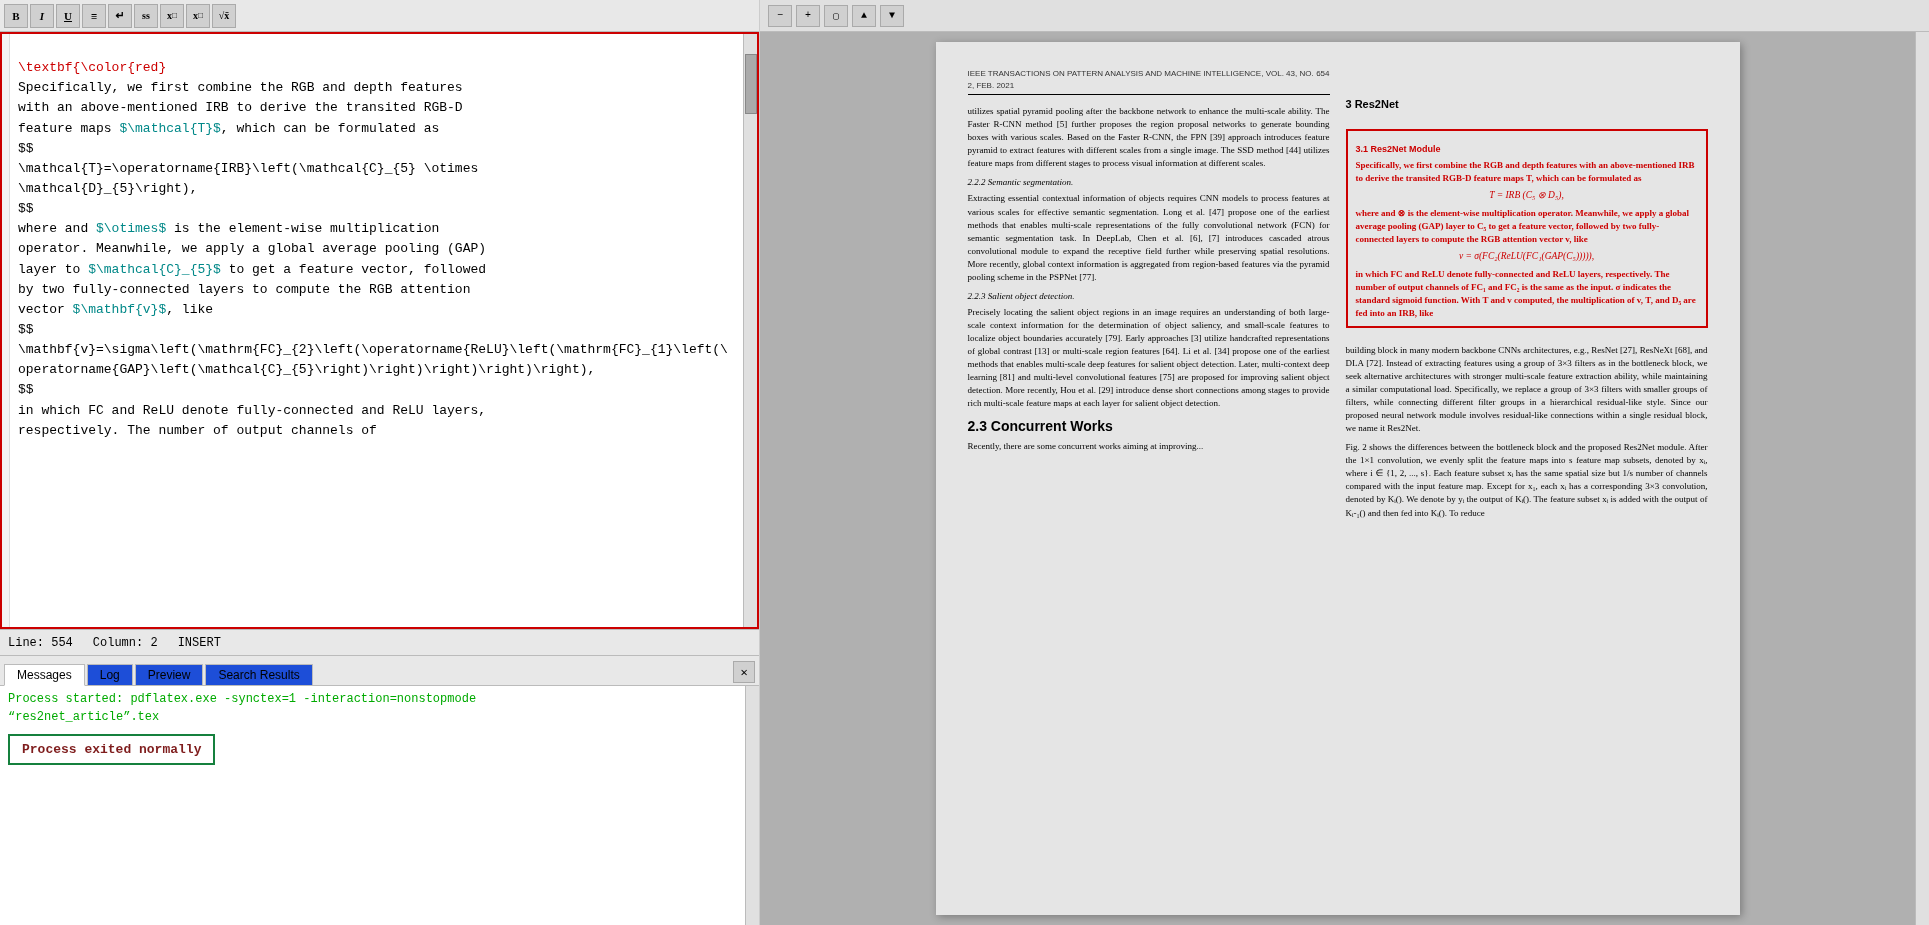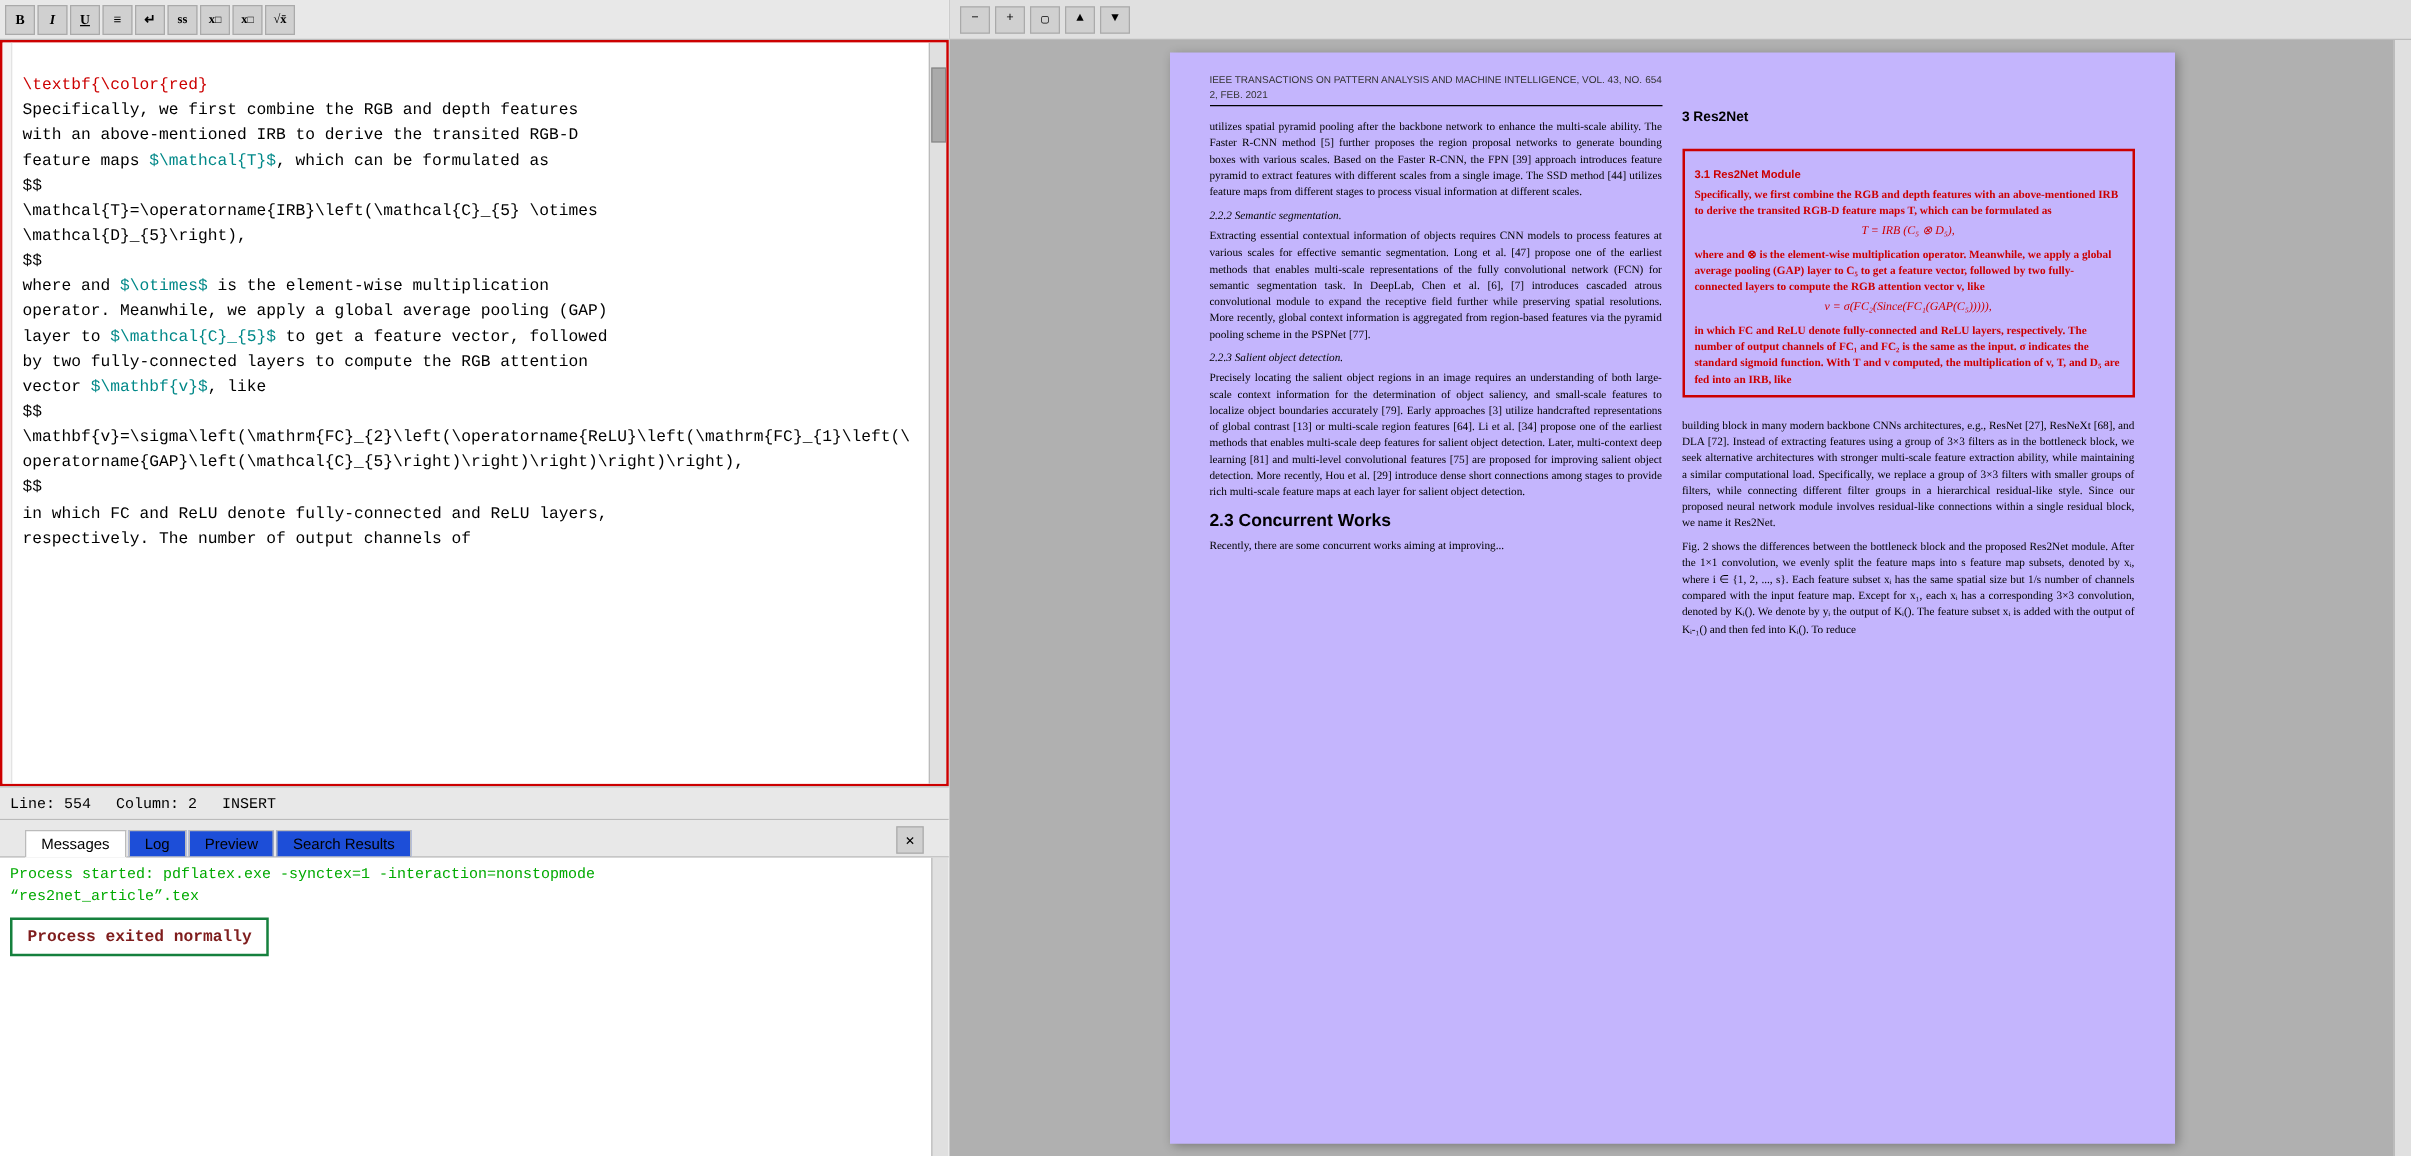--- a/index.html
+++ b/index.html
@@ -117,21 +117,21 @@
       border-top: 1px solid #bbb;
       display: flex;
       flex-direction: column;
     }
 
     #messages-tabs {
       height: 30px;
       background: #e8e8e8;
       display: flex;
       align-items: flex-end;
-      padding: 0 20px;
+      padding: 0 4px;
       gap: 2px;
       border-bottom: 1px solid #bbb;
     }
 
     .msg-tab {
       padding: 3px 12px;
       font-size: 12px;
       font-family: sans-serif;
       background: #1d4ed8;
       border: 1px solid #bbb;
@@ -235,22 +235,22 @@
       flex: 1;
       overflow-y: auto;
       overflow-x: hidden;
       display: flex;
       justify-content: center;
       padding: 10px;
     }
 
     #pdf-content {
       width: 804px;
-      background: #c4b5fd;
-      padding: 16px 32px;
+      background: #e5e5e5;
+      padding: 26px 32px;
       font-family: 'Times New Roman', serif;
       font-size: 9.5px;
       line-height: 1.45;
       position: relative;
       box-shadow: 2px 2px 8px rgba(0,0,0,0.3);
     }
 
     #pdf-right-scroll {
       width: 14px;
       background: #e0e0e0;
@@ -434,21 +434,21 @@
 
             <div class="highlight-box">
               <div class="pdf-subsection-title highlight-text">3.1  Res2Net Module</div>
 
               <p class="highlight-text">Specifically, we first combine the RGB and depth features with an above-mentioned IRB to derive the transited RGB-D feature maps Τ, which can be formulated as</p>
 
               <div class="pdf-math">Τ = IRB (C₅ ⊗ D₅),</div>
 
               <p class="highlight-text">where and ⊗ is the element-wise multiplication operator. Meanwhile, we apply a global average pooling (GAP) layer to C₅ to get a feature vector, followed by two fully-connected layers to compute the RGB attention vector v, like</p>
 
-              <div class="pdf-math">v = σ(FC₂(Since(FC₁(GAP(C₅))))),</div>
+              <div class="pdf-math">v = σ(FC₂(ReLU(FC₁(GAP(C₅))))),</div>
 
               <p class="highlight-text">in which FC and ReLU denote fully-connected and ReLU layers, respectively. The number of output channels of FC₁ and FC₂ is the same as the input. σ indicates the standard sigmoid function. With Τ and v computed, the multiplication of v, Τ, and D₅ are fed into an IRB, like</p>
             </div>
 
             <p class="pdf-paragraph">building block in many modern backbone CNNs architectures, e.g., ResNet [27], ResNeXt [68], and DLA [72]. Instead of extracting features using a group of 3×3 filters as in the bottleneck block, we seek alternative architectures with stronger multi-scale feature extraction ability, while maintaining a similar computational load. Specifically, we replace a group of 3×3 filters with smaller groups of filters, while connecting different filter groups in a hierarchical residual-like style. Since our proposed neural network module involves residual-like connections within a single residual block, we name it Res2Net.</p>
 
             <p class="pdf-paragraph">Fig. 2 shows the differences between the bottleneck block and the proposed Res2Net module. After the 1×1 convolution, we evenly split the feature maps into s feature map subsets, denoted by xᵢ, where i ∈ {1, 2, ..., s}. Each feature subset xᵢ has the same spatial size but 1/s number of channels compared with the input feature map. Except for x₁, each xᵢ has a corresponding 3×3 convolution, denoted by Kᵢ(). We denote by yᵢ the output of Kᵢ(). The feature subset xᵢ is added with the output of Kᵢ-₁() and then fed into Kᵢ(). To reduce</p>
 
           </div>
         </div>

